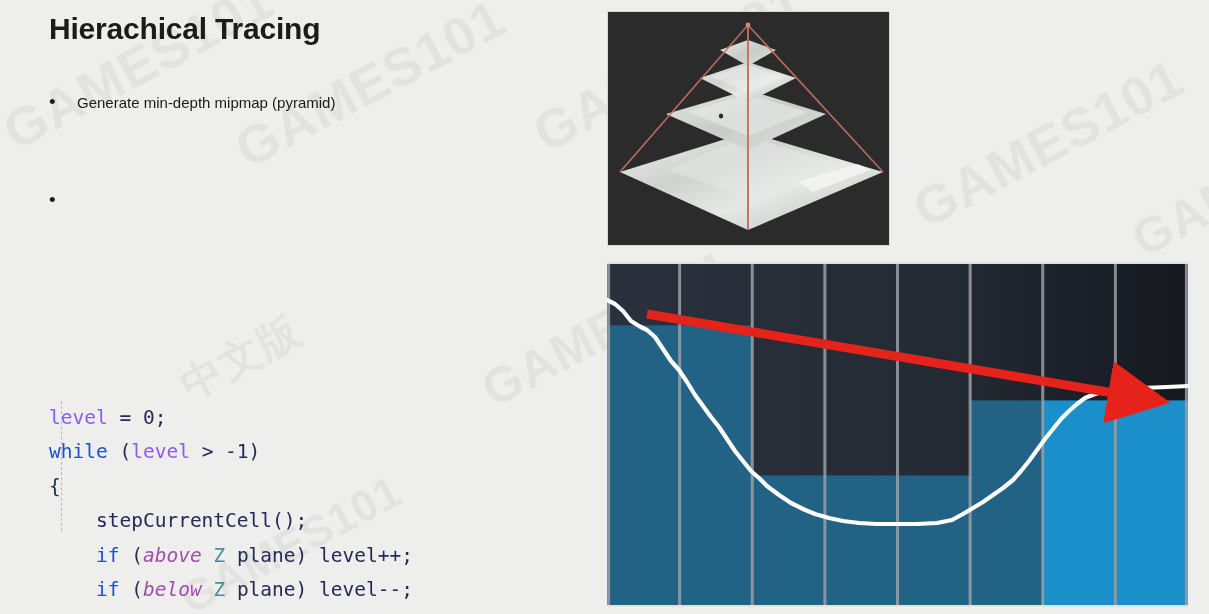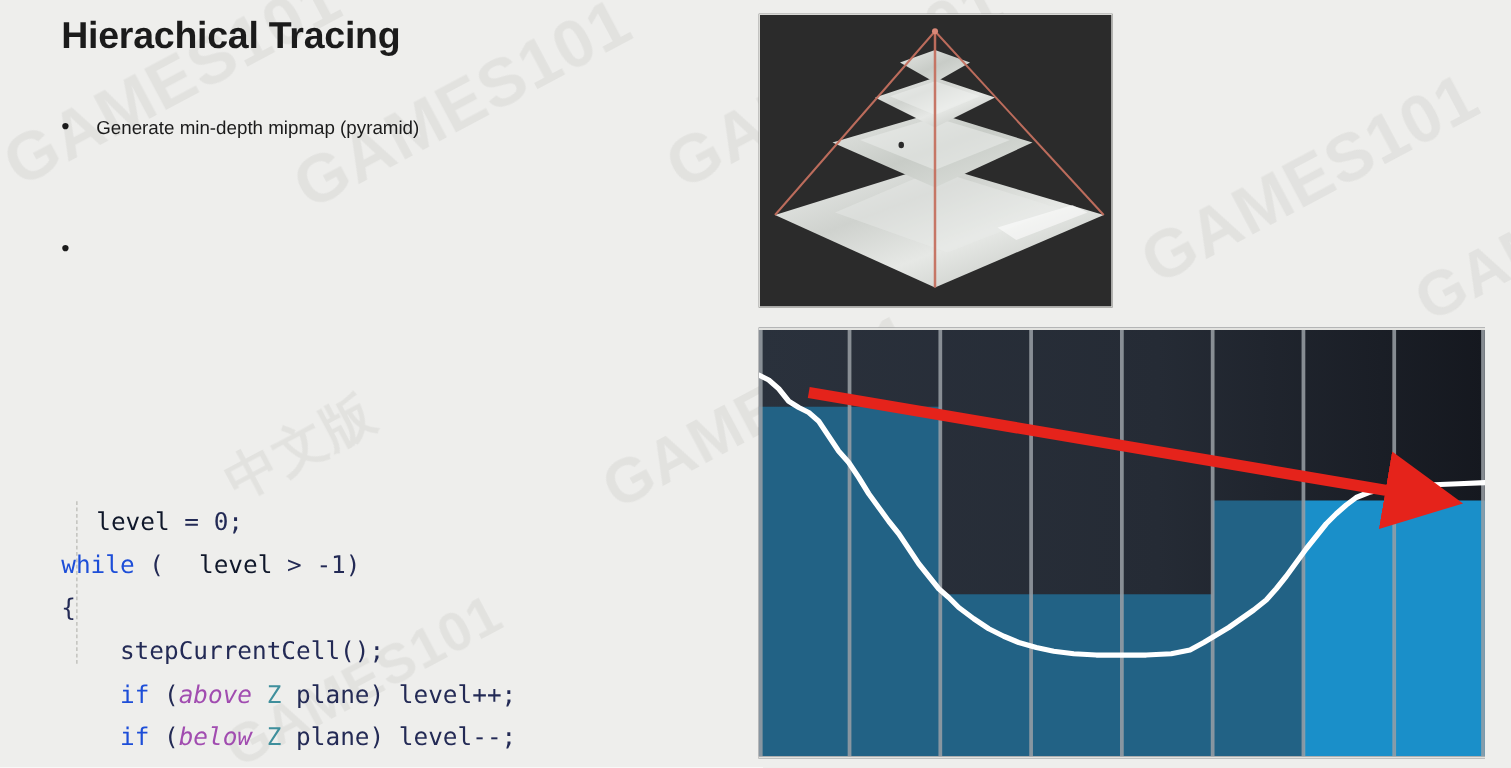--- a/index.html
+++ b/index.html
@@ -79,21 +79,21 @@
     left: 34px;
     top: 297px;
     font-family: "DejaVu Sans Mono", "Liberation Mono", monospace;
     font-size: 19.5px;
     line-height: 34.5px;
     white-space: pre;
     color: #232a55;
   }
   #code-block .ln { display: block; height: 34.5px; }
   .tok-kw   { color: #1d4ed8; }
-  .tok-var  { color: #0f172a; margin-left: 28px; }
+  .tok-var  { color: #8b5cf6; }
   .tok-type { color: #3f8f9c; }
   .tok-ital { color: #a14cb0; font-style: italic; margin-top: 48px; }
   .tok-plain{ color: #232a55; }
   .indent-guide {
     position: absolute;
     left: 12px;
     top: 104px;
     width: 1px;
     height: 130px;
     border-left: 1px dashed #b9b9b4;

